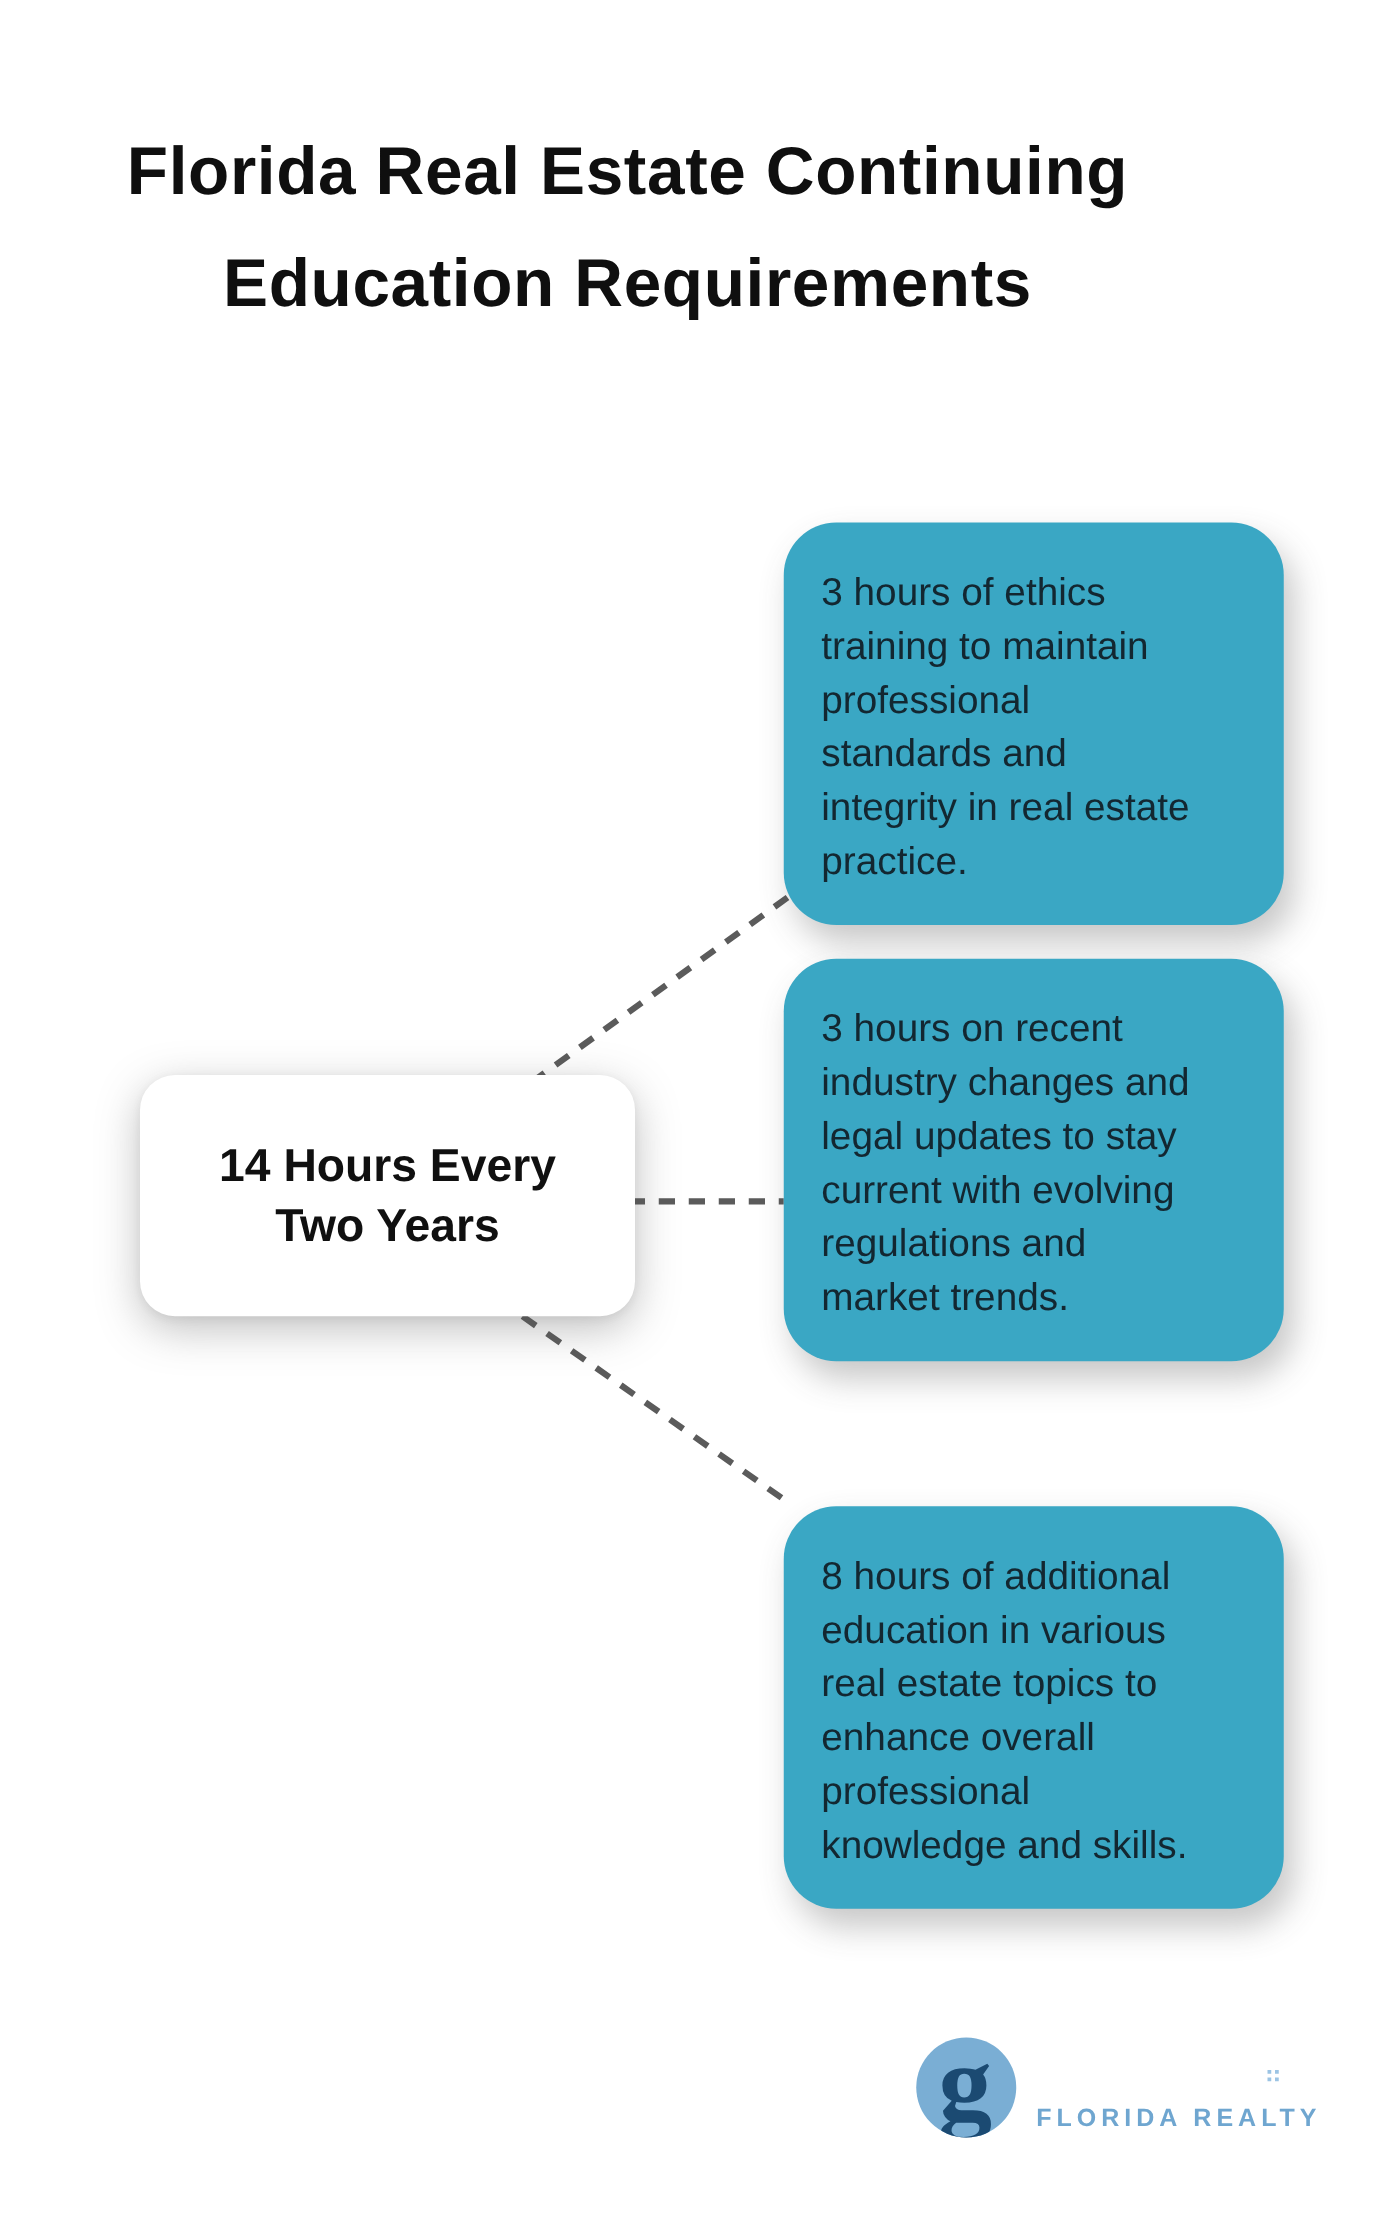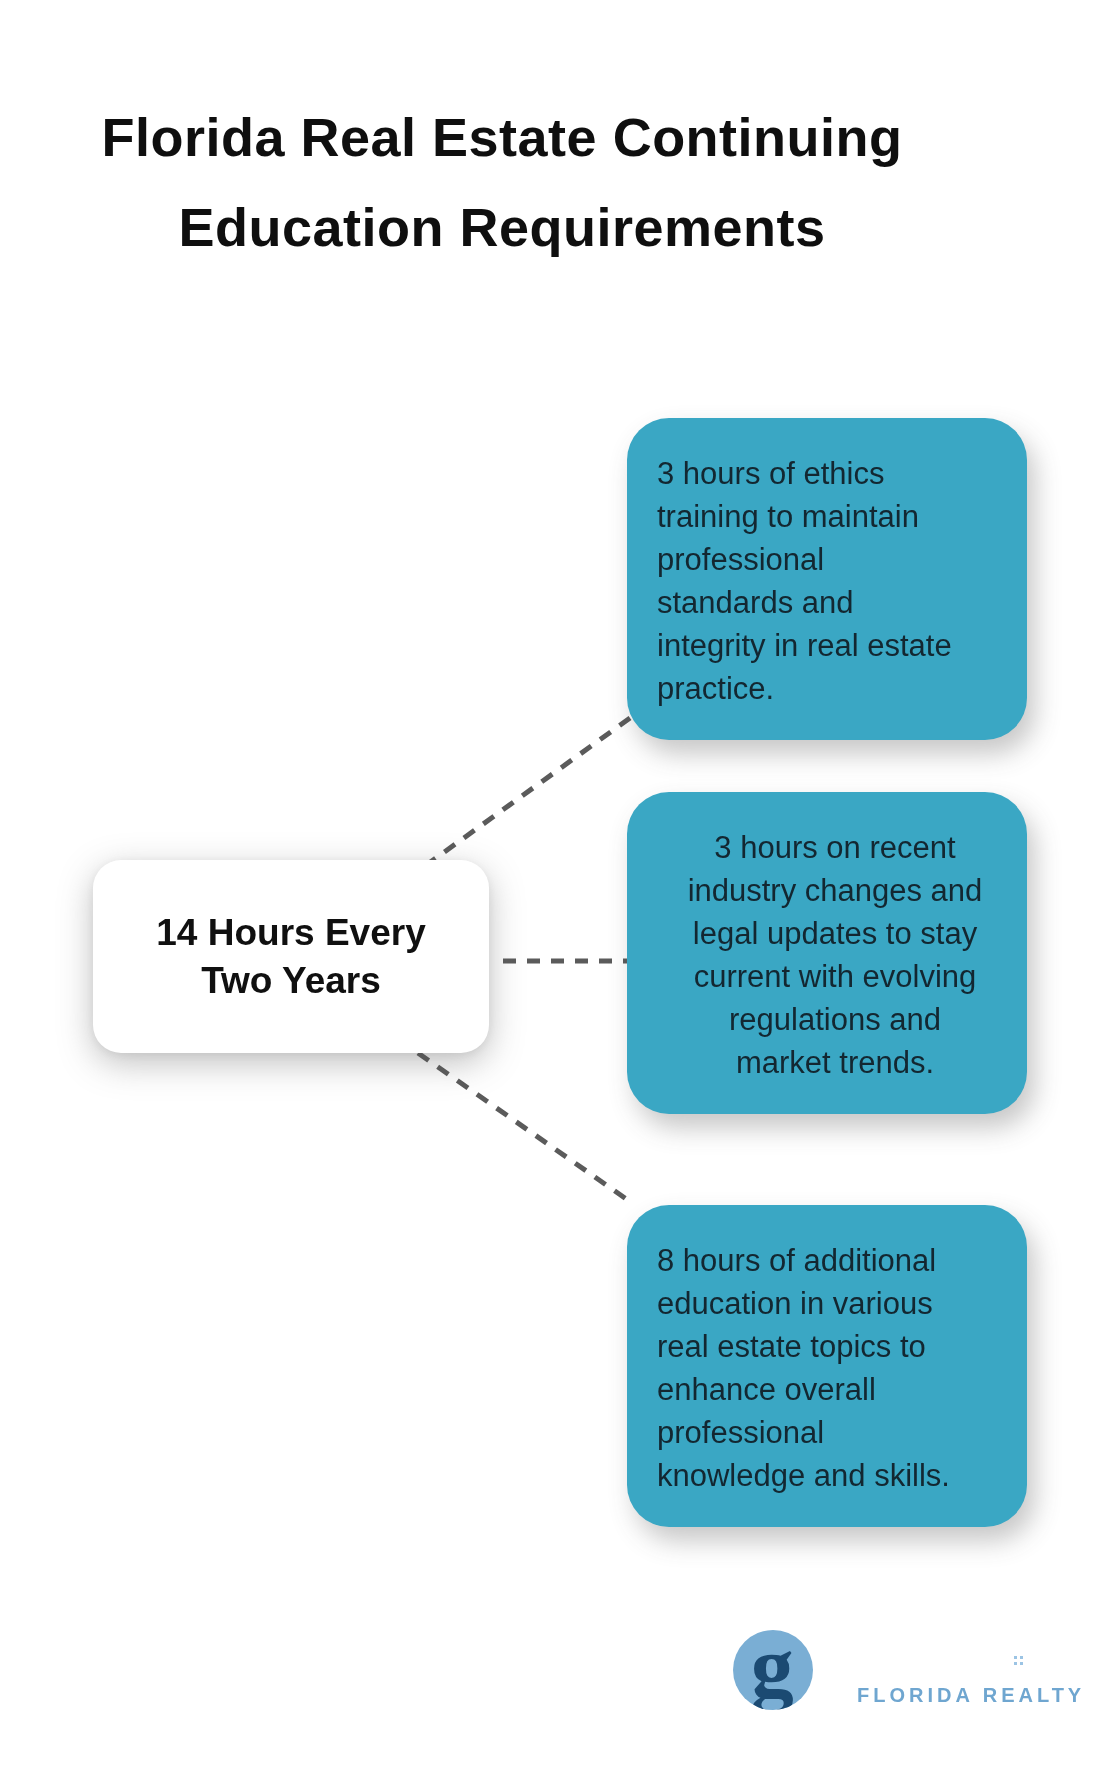--- a/index.html
+++ b/index.html
@@ -9,38 +9,38 @@
   .page-title{
     position:absolute; top:92px; left:0; width:1004px;
     text-align:center; font-size:54px; font-weight:bold;
     line-height:90px; color:#0f0f0f; letter-spacing:0.5px;
     white-space:pre-line;
   }
 
   .connectors{ position:absolute; left:0; top:0; width:1120px; height:1770px; }
 
   .center-node{
-    position:absolute; left:93px; top:860px; width:396px; height:193px;
+    position:absolute; left:112px; top:860px; width:396px; height:193px;
     background:#ffffff; border-radius:28px;
     box-shadow:0 10px 34px rgba(90,90,90,0.38), 0 2px 8px rgba(0,0,0,0.06);
     display:flex; align-items:center; justify-content:center;
     text-align:center; font-weight:bold; font-size:37px; line-height:48px;
     color:#101010; white-space:pre-line;
   }
 
   .branch{
     position:absolute; left:627px; width:400px; height:322px;
     background:#3AA7C4; border-radius:42px;
     box-shadow:8px 14px 26px rgba(70,70,70,0.30);
     padding:34px 14px 0 30px;
     font-size:31px; line-height:43px; color:#132731;
     white-space:pre-line;
   }
   .branch-1{ top:418px; }
-  .branch-2{ top:792px;text-align:center; }
+  .branch-2{ top:767px; }
   .branch-3{ top:1187px;margin-top:18px; }
 
   .logo{ position:absolute; left:733px; top:1626px; width:330px; height:90px; }
   .logo-mark{
     position:absolute; left:0; top:4px; width:80px; height:80px;
     border-radius:50%; background:#7AAED4; overflow:hidden;
   }
   .logo-mark .g{
     position:absolute; left:50%; top:50%; transform:translate(-52%,-54%);
     font-family:"Liberation Serif","DejaVu Serif",serif; font-weight:bold;
@@ -53,21 +53,20 @@
   }
   .logo-windows{
     position:absolute; left:281px; top:30px; width:3px; height:3px;
     background:#9cc4e4;
     box-shadow:6px 0 0 #9cc4e4, 0 6px 0 #9cc4e4, 6px 6px 0 #9cc4e4;
   }
   .logo-sub{
     position:absolute; left:96px; top:58px;
     font-weight:bold; font-size:20px; letter-spacing:4px; color:#6FA6D0;
     white-space:nowrap;
-    margin-left:28px;
   }
 </style>
 </head>
 <body>
 
 <h1 class="page-title">Florida Real Estate Continuing
 Education Requirements</h1>
 
 <svg class="connectors" viewBox="0 0 1120 1770" xmlns="http://www.w3.org/2000/svg">
   <line x1="425" y1="866" x2="630" y2="718" stroke="#5B5B5B" stroke-width="5" stroke-dasharray="13 11"></line>

